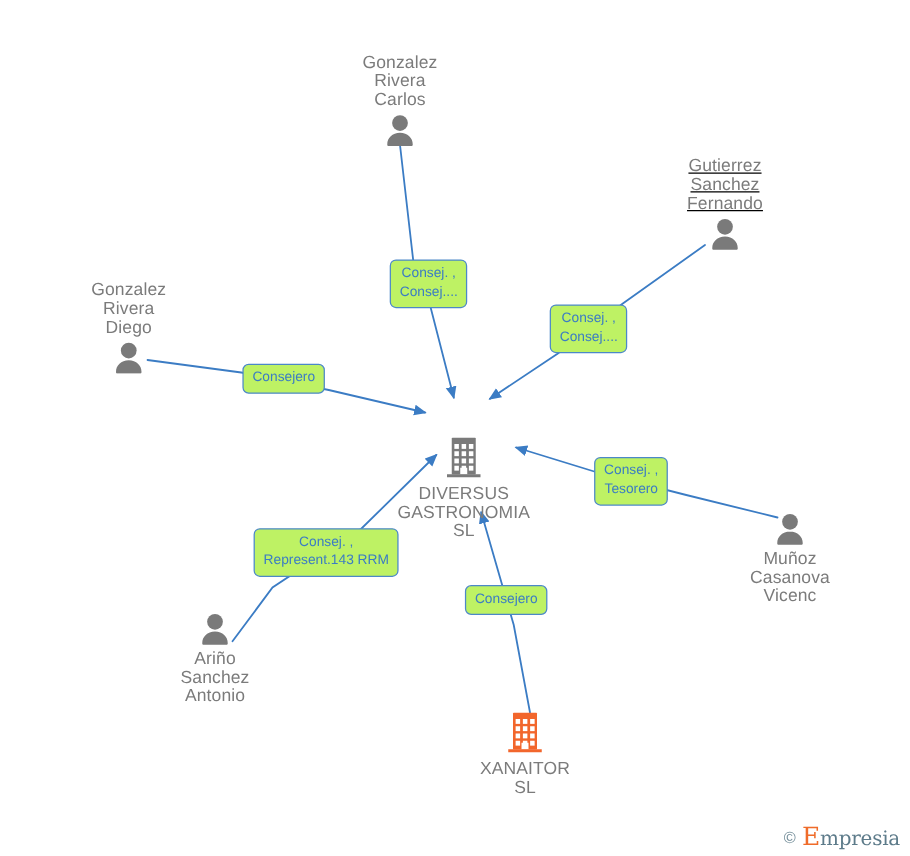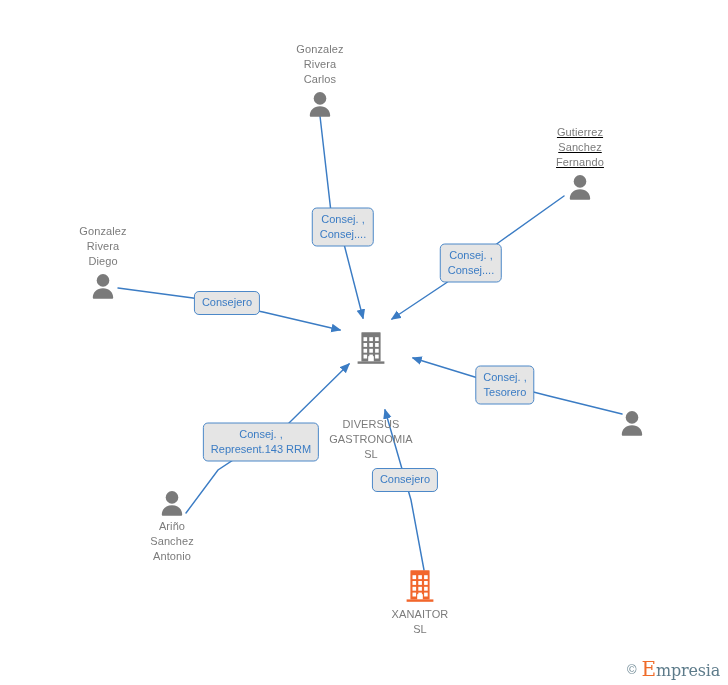--- a/index.html
+++ b/index.html
@@ -28,38 +28,38 @@
   .node {
     position: absolute;
     width: 120px;
     margin-left: -60px;
     display: flex;
     flex-direction: column;
     align-items: center;
     z-index: 5;
   }
   .node-label {
-    font-size: 11px;
+    font-size: 14px;
     line-height: 15px;
     color: #7b7b7b;
     text-align: center;
     white-space: pre-line;
     letter-spacing: 0.1px;
   }
   .person-icon, .company-icon {
     display: block;
   }
   .node.label-above .node-label { margin-bottom: 4px; }
   .node.label-below .node-label { margin-top: 3px; }
 
   
   .edge-label {
     position: absolute;
     box-sizing: border-box;
-    background: #e5e5e5;
+    background: #bef264;
     border: 1.3px solid #4c88c8;
     border-radius: 5px;
     color: #3b7cc4;
     font-size: 11px;
     line-height: 15px;
     text-align: center;
     padding: 3px 7px 4px 7px;
     white-space: pre-line;
     z-index: 7;
     transform: translate(-50%, -50%);
@@ -135,21 +135,21 @@
       </div>
       <div class="node label-above" style="left: 103px; top: 224px;">
         <div class="node-label">Gonzalez
 Rivera
 Diego</div>
         <svg class="person-icon" width="30" height="26" viewBox="0 0 30 26" xmlns="http://www.w3.org/2000/svg">
           <circle cx="15" cy="7.4" r="6.3" fill="#7a7a7a"></circle>
           <path d="M15 15.2c-6.1 0-10.2 4.2-10.2 9.3 0 0.9 0.4 1.3 1.3 1.3h17.8c0.9 0 1.3-0.4 1.3-1.3 0-5.1-4.1-9.3-10.2-9.3z" fill="#7a7a7a"></path>
         </svg>
       </div>
-      <div class="node label-below" style="left: 371px; top: 330px; gap: 48px;">
+      <div class="node label-below" style="left: 371px; top: 348px;">
         <svg class="company-icon" width="34" height="36" viewBox="0 0 34 36" xmlns="http://www.w3.org/2000/svg">
           <rect x="7.4" y="2.2" width="19.2" height="29.4" rx="0.6" fill="#7a7a7a"></rect>
           <rect x="9.5" y="7.2" width="3.6" height="3.9" fill="#ffffff"></rect>
           <rect x="15.3" y="7.2" width="3.6" height="3.9" fill="#ffffff"></rect>
           <rect x="21.1" y="7.2" width="3.6" height="3.9" fill="#ffffff"></rect>
           <rect x="9.5" y="13" width="3.6" height="3.9" fill="#ffffff"></rect>
           <rect x="15.3" y="13" width="3.6" height="3.9" fill="#ffffff"></rect>
           <rect x="21.1" y="13" width="3.6" height="3.9" fill="#ffffff"></rect>
           <rect x="9.5" y="18.8" width="3.6" height="3.9" fill="#ffffff"></rect>
           <rect x="15.3" y="18.8" width="3.6" height="3.9" fill="#ffffff"></rect>
@@ -162,20 +162,23 @@
         </svg>
         <div class="node-label">DIVERSUS
 GASTRONOMIA
 SL</div>
       </div>
       <div class="node label-below" style="left: 632px; top: 410px;">
         <svg class="person-icon" width="30" height="26" viewBox="0 0 30 26" xmlns="http://www.w3.org/2000/svg">
           <circle cx="15" cy="7.4" r="6.3" fill="#7a7a7a"></circle>
           <path d="M15 15.2c-6.1 0-10.2 4.2-10.2 9.3 0 0.9 0.4 1.3 1.3 1.3h17.8c0.9 0 1.3-0.4 1.3-1.3 0-5.1-4.1-9.3-10.2-9.3z" fill="#7a7a7a"></path>
         </svg>
+        <div class="node-label">Muñoz
+Casanova
+Vicenc</div>
       </div>
       <div class="node label-below" style="left: 172px; top: 490px;">
         <svg class="person-icon" width="30" height="26" viewBox="0 0 30 26" xmlns="http://www.w3.org/2000/svg">
           <circle cx="15" cy="7.4" r="6.3" fill="#7a7a7a"></circle>
           <path d="M15 15.2c-6.1 0-10.2 4.2-10.2 9.3 0 0.9 0.4 1.3 1.3 1.3h17.8c0.9 0 1.3-0.4 1.3-1.3 0-5.1-4.1-9.3-10.2-9.3z" fill="#7a7a7a"></path>
         </svg>
         <div class="node-label">Ariño
 Sanchez
 Antonio</div>
       </div>

